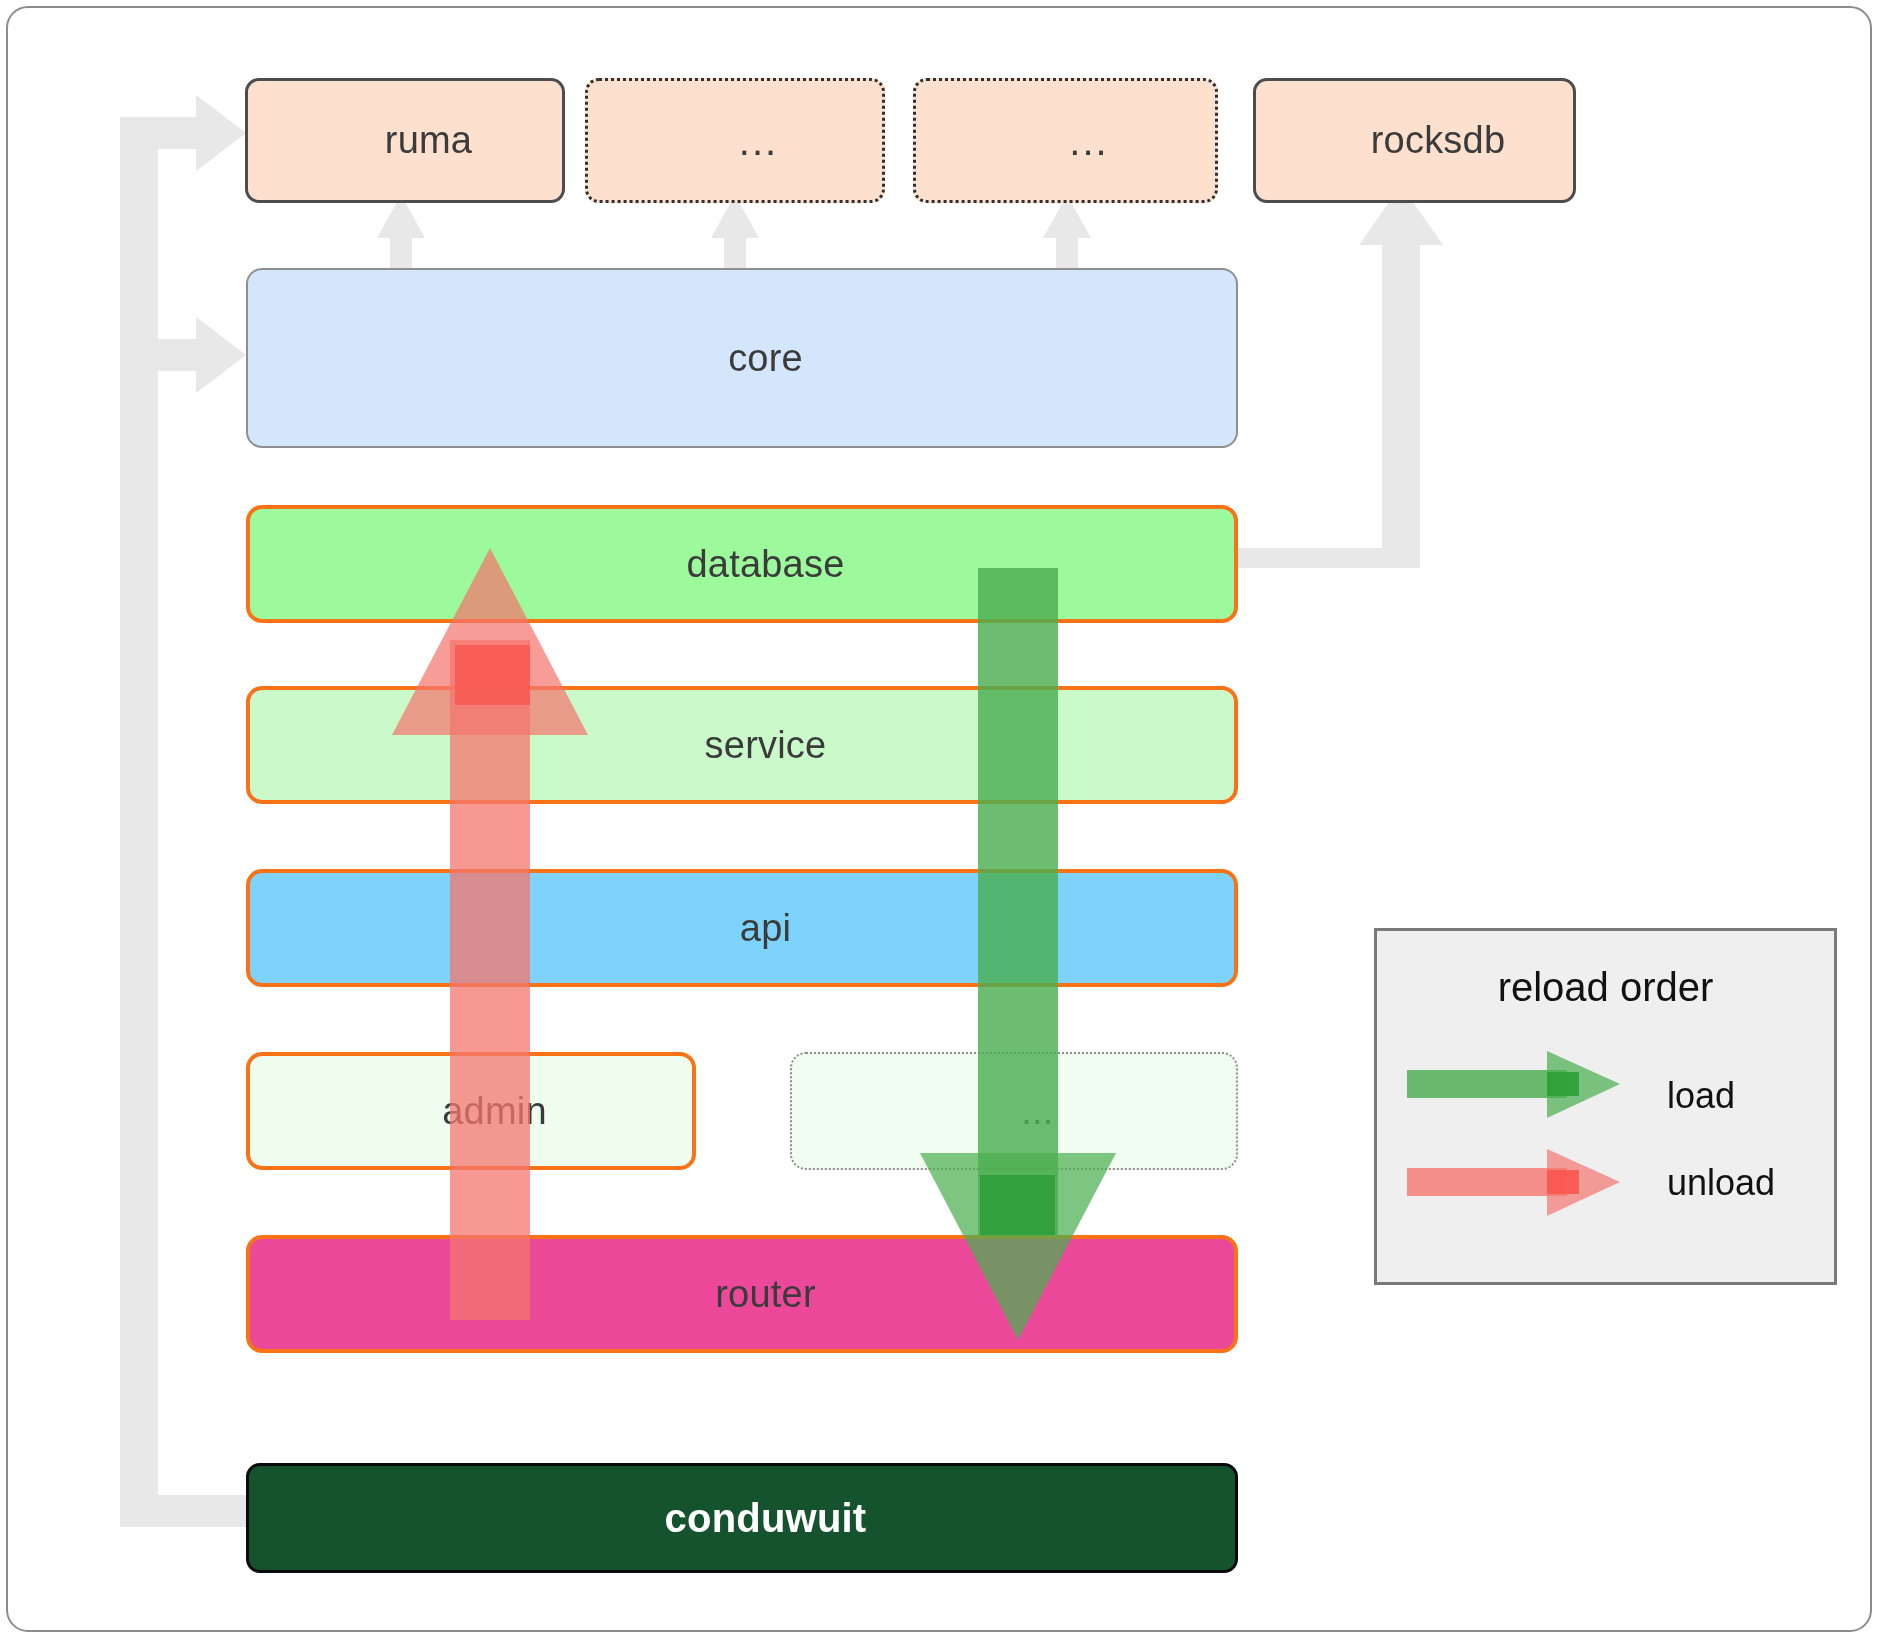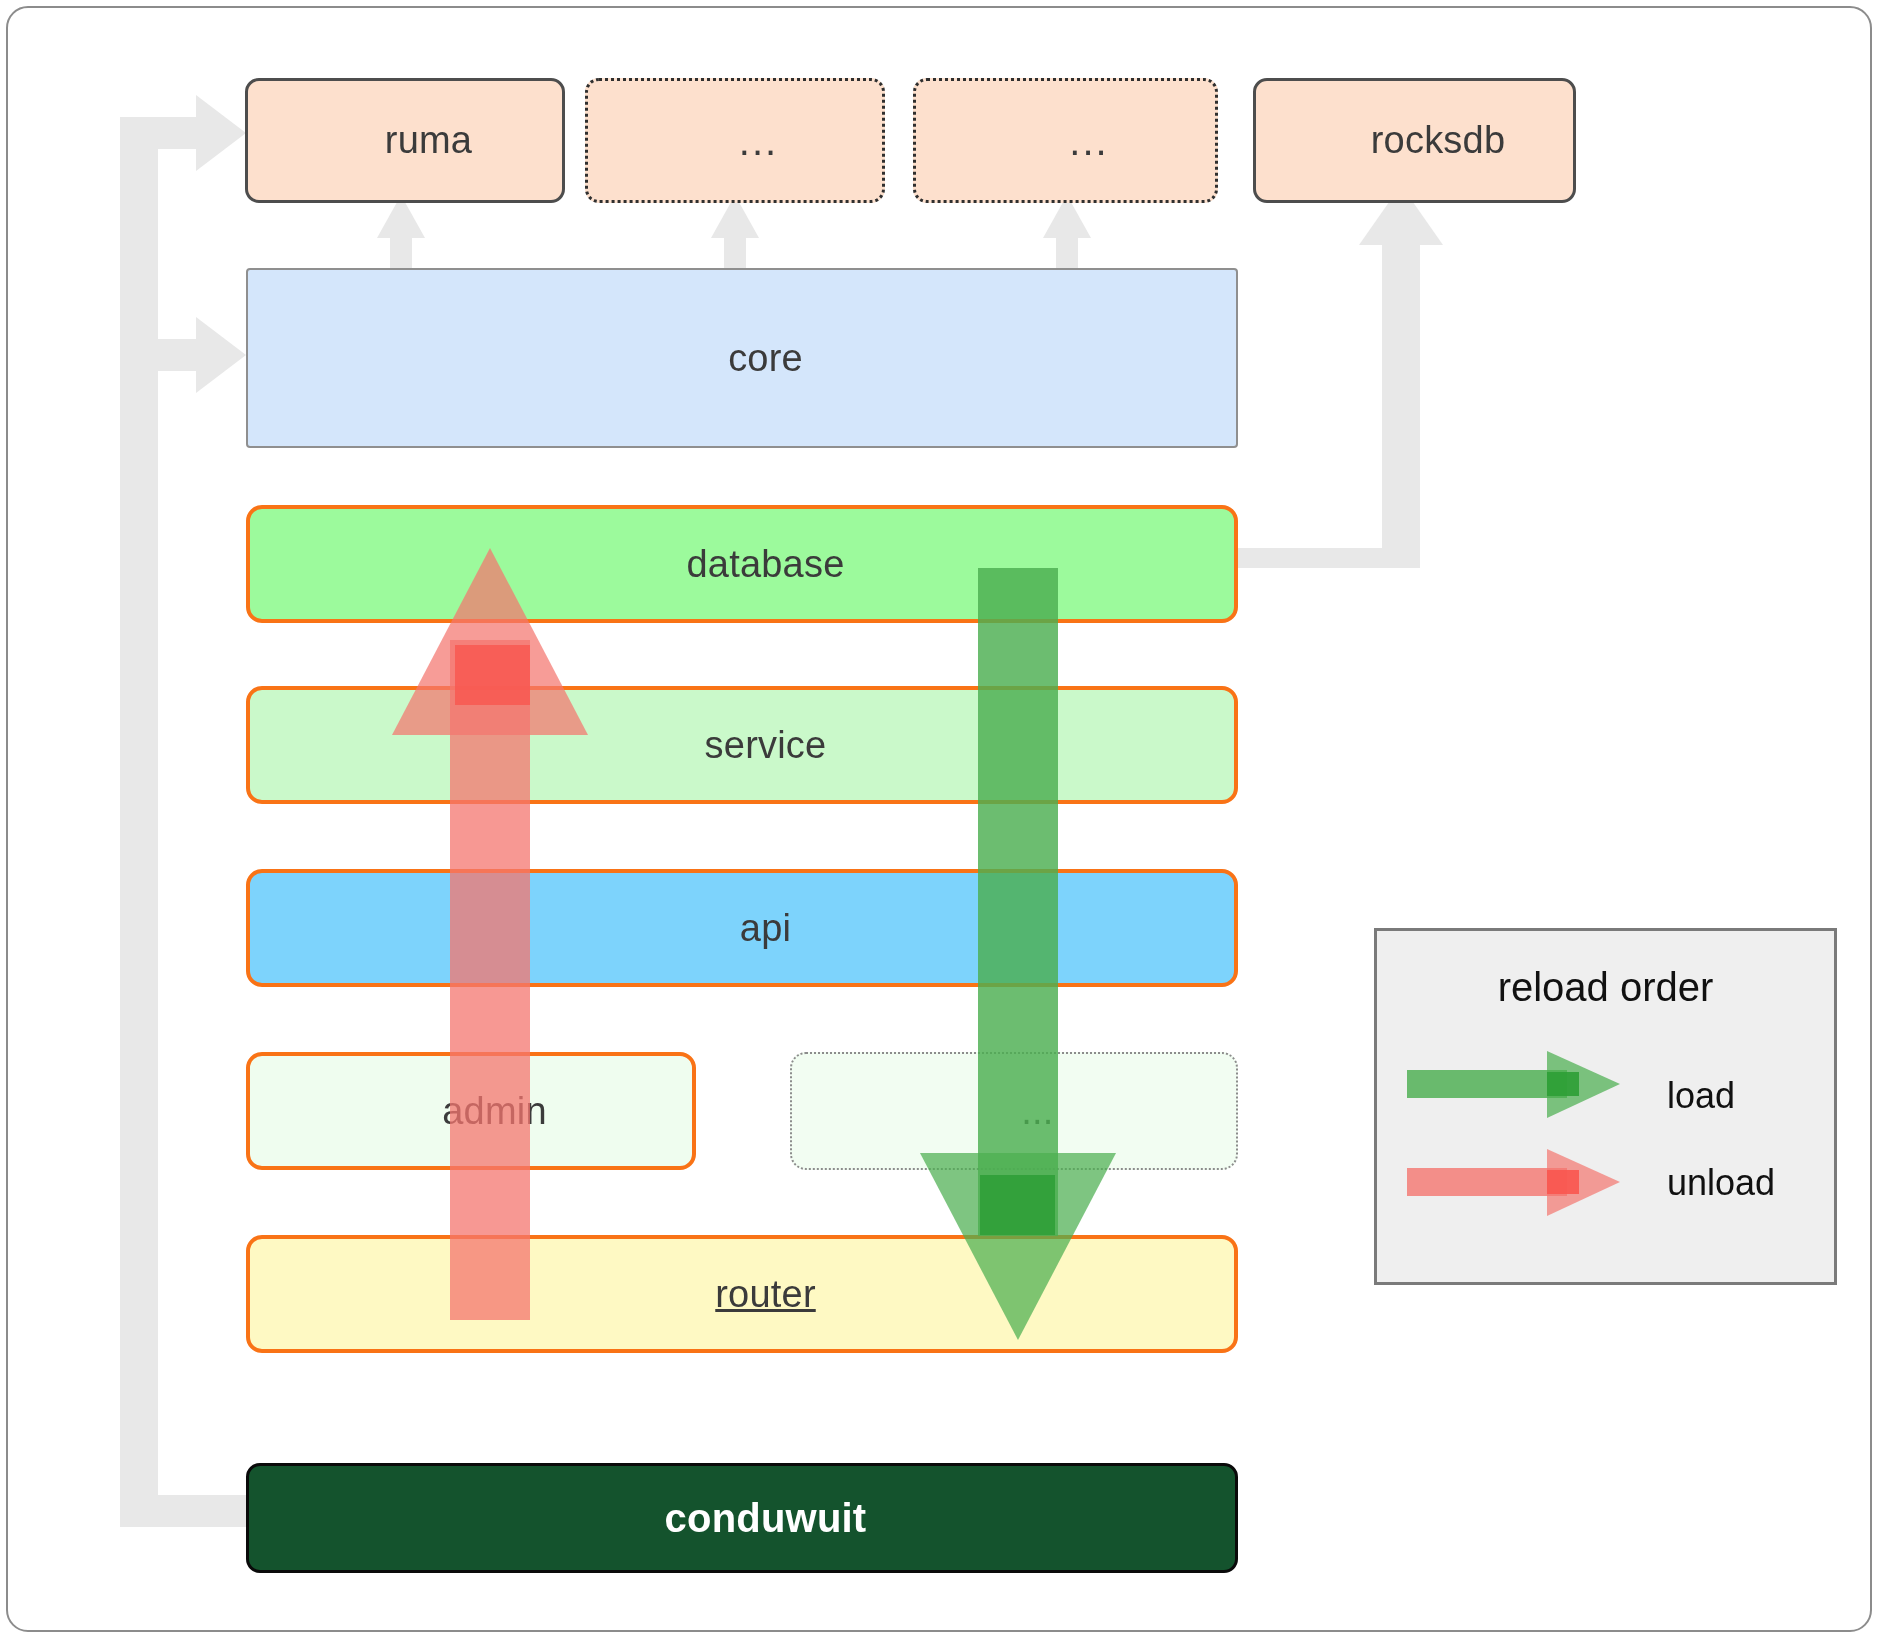--- a/index.html
+++ b/index.html
@@ -24,32 +24,32 @@
     z-index:5;
     padding-left:47px;
   }
   .ext{
     background:#fde0cd;border:3px solid #4d4d4d;
   }
   .ext.dotted{border:3px dotted #2f2f2f;}
   .ext .dots{font-size:40px;letter-spacing:2px;line-height:.4;}
 
   .core{
-    background:#d4e6fb;border:2px solid #8f8f8f;border-radius:4px;
+    background:#d4e6fb;border:2px solid #8f8f8f;border-radius:16px;
   }
   .lay{
     border:4px solid #f97316;border-radius:16px;
   }
   .lay.dotted{border:2px dotted #8c8c8c;}
   .l-database{background:#9cfa9c;}
   .l-service {background:#caf9ca;}
   .l-api     {background:#7dd3fc;}
   .l-admin   {background:#effdef;}
   .l-dots    {background:#f2fdf2;}
-  .l-router  {background:#fef9c3;text-decoration:underline;}
+  .l-router  {background:#ec4899;}
 
   .conduwuit{
     background:#14532d;border:3px solid #0a0a0a;border-radius:14px;
     color:#ffffff;font-weight:bold;font-size:40px;
   }
 
   
   .legend{
     position:absolute;box-sizing:border-box;
     background:#efefef;border:3px solid #7a7a7a;

